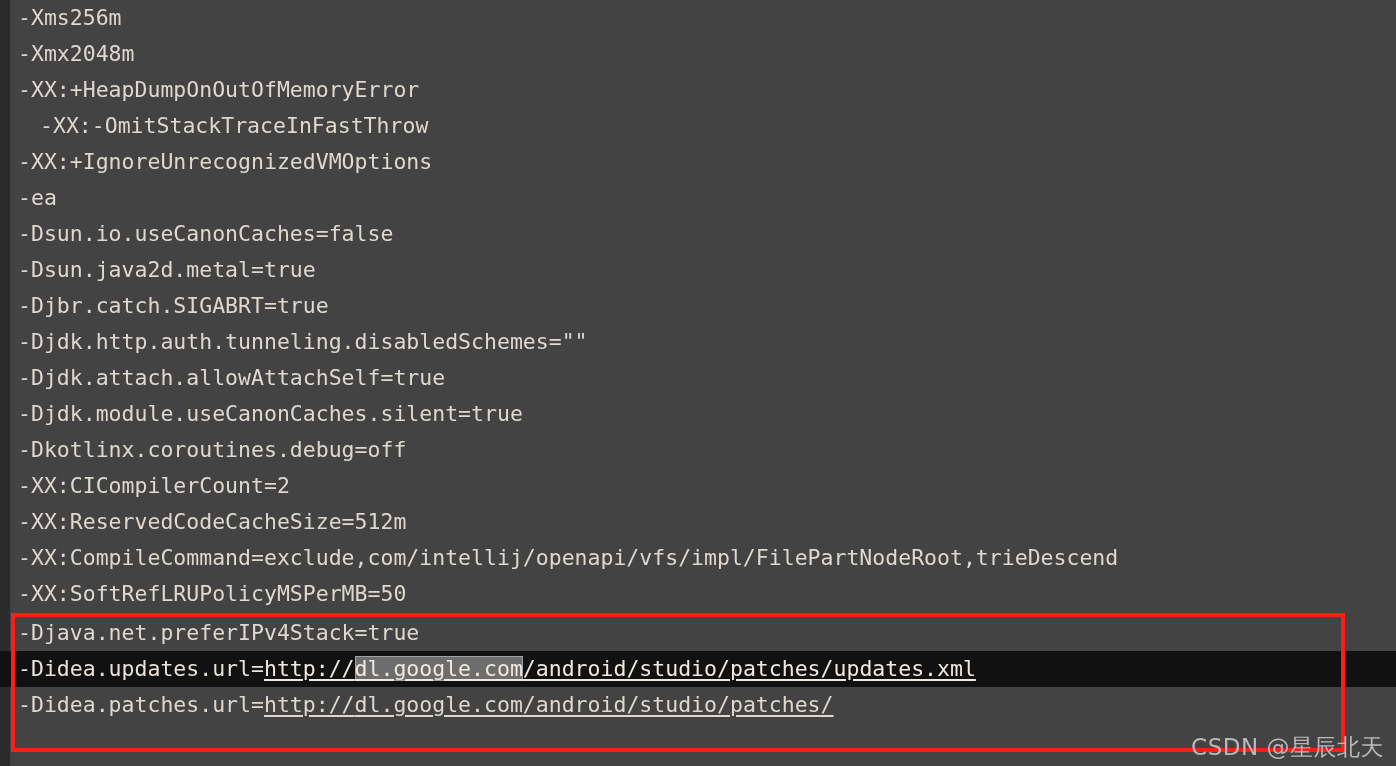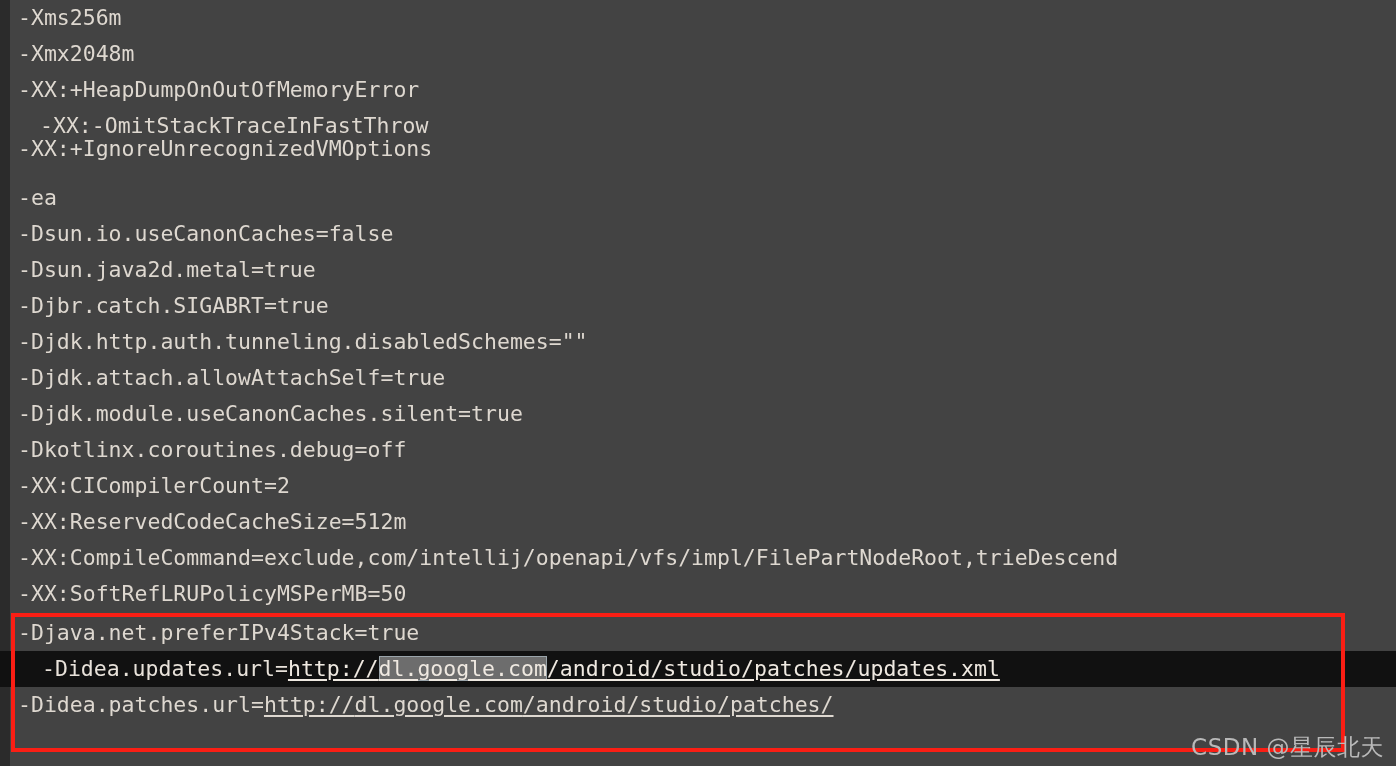--- a/index.html
+++ b/index.html
@@ -56,21 +56,20 @@
     top: 0;
     white-space: pre;
   }
 
   
   .line.current {
     background: #111111;
   }
   .line.current .txt {
     color: #e8e2da;
-    margin-left: 24px;
   }
 
   
   .url {
     color: #ded8d0;
     text-decoration: underline;
     text-underline-offset: 3px;
   }
   .line.current .url {
     color: #efe9e1;
@@ -113,21 +112,21 @@
 <div class="screen">
 
   <div class="gutter"></div>
 
   <div class="editor">
 
     <div class="line" style="top:0px;"><span class="txt">-Xms256m</span></div>
     <div class="line" style="top:36px;"><span class="txt">-Xmx2048m</span></div>
     <div class="line" style="top:72px;text-decoration:underline;"><span class="txt">-XX:+HeapDumpOnOutOfMemoryError</span></div>
     <div class="line" style="top:108px;margin-left:22px;"><span class="txt">-XX:-OmitStackTraceInFastThrow</span></div>
-    <div class="line" style="top:131px;text-align:right;"><span class="txt">-XX:+IgnoreUnrecognizedVMOptions</span></div>
+    <div class="line" style="top:144px;text-align:right;"><span class="txt">-XX:+IgnoreUnrecognizedVMOptions</span></div>
     <div class="line" style="top:180px;"><span class="txt">-ea</span></div>
     <div class="line" style="top:216px;"><span class="txt">-Dsun.io.useCanonCaches=false</span></div>
     <div class="line" style="top:252px;"><span class="txt">-Dsun.java2d.metal=true</span></div>
     <div class="line" style="top:288px;"><span class="txt">-Djbr.catch.SIGABRT=true</span></div>
     <div class="line" style="top:360px;"><span class="txt">-Djdk.attach.allowAttachSelf=true</span></div>
     <div class="line" style="top:324px;"><span class="txt">-Djdk.http.auth.tunneling.disabledSchemes=""</span></div>
     <div class="line" style="top:396px;"><span class="txt">-Djdk.module.useCanonCaches.silent=true</span></div>
     <div class="line" style="top:432px;"><span class="txt">-Dkotlinx.coroutines.debug=off</span></div>
     <div class="line" style="top:468px;"><span class="txt">-XX:CICompilerCount=2</span></div>
     <div class="line" style="top:504px;"><span class="txt">-XX:ReservedCodeCacheSize=512m</span></div>

